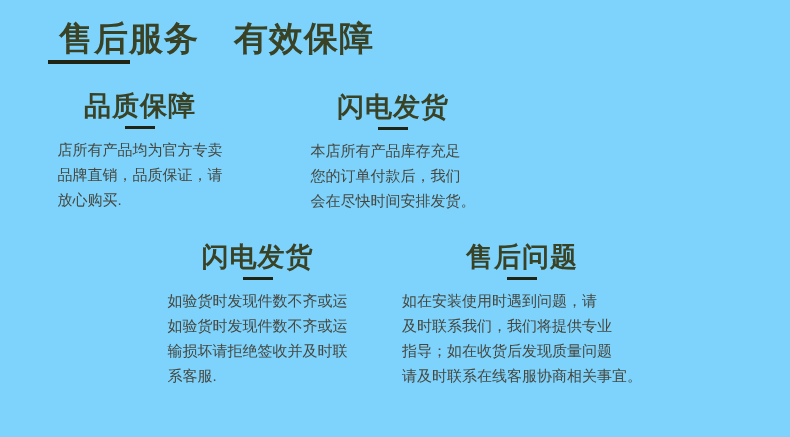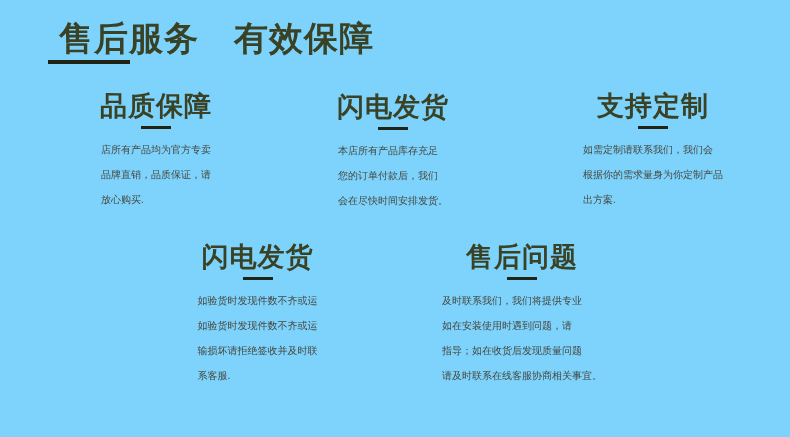--- a/index.html
+++ b/index.html
@@ -55,27 +55,27 @@
     width: 30px;
     height: 3px;
     background: #1f2415;
     margin: 4px auto 0;
   }
 
   .card-body {
     display: table;
     margin: 8px auto 0;
     text-align: left;
-    font-size: 10px;
+    font-size: 15px;
     line-height: 25px;
     color: #47473f;
     white-space: nowrap;
   }
 
-  .card-1 { left: 56px;  top: 90px;  width: 200px; }
+  .card-1 { left: 40px;  top: 90px;  width: 200px; }
   .card-2 { left: 298px; top: 91px;  width: 190px; }
   .card-3 { left: 538px; top: 90px;  width: 230px; }
   .card-4 { left: 150px; top: 241px; width: 215px; }
   .card-5 { left: 392px; top: 241px; width: 260px; }
 </style>
 </head>
 <body>
 
 <div class="page">
 
@@ -95,45 +95,36 @@
   <section class="card card-2">
     <h2 class="card-title">闪电发货</h2>
     <div class="card-title-underline"></div>
     <div class="card-body">
       <div>本店所有产品库存充足</div>
       <div>您的订单付款后，我们</div>
       <div>会在尽快时间安排发货。</div>
     </div>
   </section>
 
-  <section class="card card-3">
-    <h2 class="card-title">支持定制</h2>
-    <div class="card-title-underline"></div>
-    <div class="card-body">
-      <div>如需定制请联系我们，我们会</div>
-      <div>根据你的需求量身为你定制产品</div>
-      <div>出方案.</div>
-    </div>
-  </section>
 
   <section class="card card-4">
     <h2 class="card-title">闪电发货</h2>
     <div class="card-title-underline"></div>
     <div class="card-body">
       <div>如验货时发现件数不齐或运</div>
       <div>如验货时发现件数不齐或运</div>
       <div>输损坏请拒绝签收并及时联</div>
       <div>系客服.</div>
     </div>
   </section>
 
   <section class="card card-5">
     <h2 class="card-title">售后问题</h2>
     <div class="card-title-underline"></div>
     <div class="card-body">
+      <div>如在安装使用时遇到问题，请</div>
       <div>及时联系我们，我们将提供专业</div>
-      <div>如在安装使用时遇到问题，请</div>
       <div>指导；如在收货后发现质量问题</div>
       <div>请及时联系在线客服协商相关事宜。</div>
     </div>
   </section>
 
 </div>
 
 </body></html>

